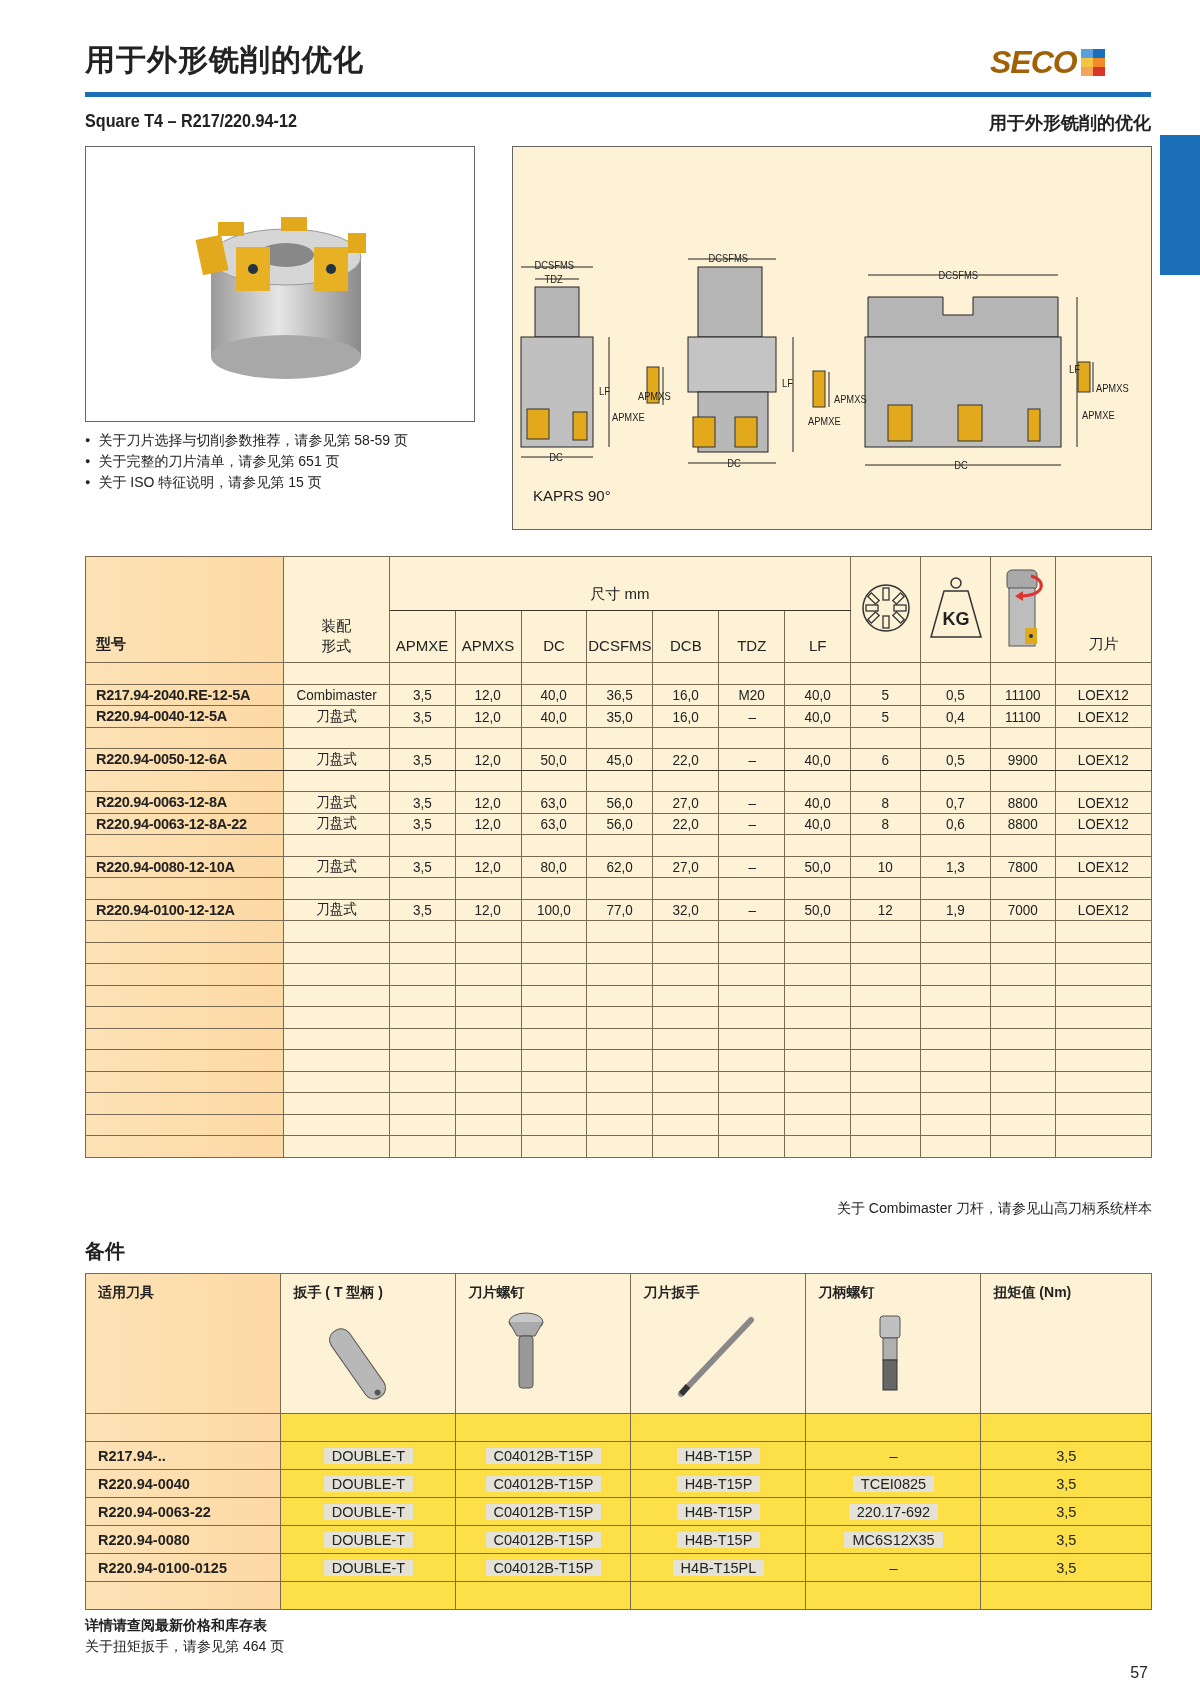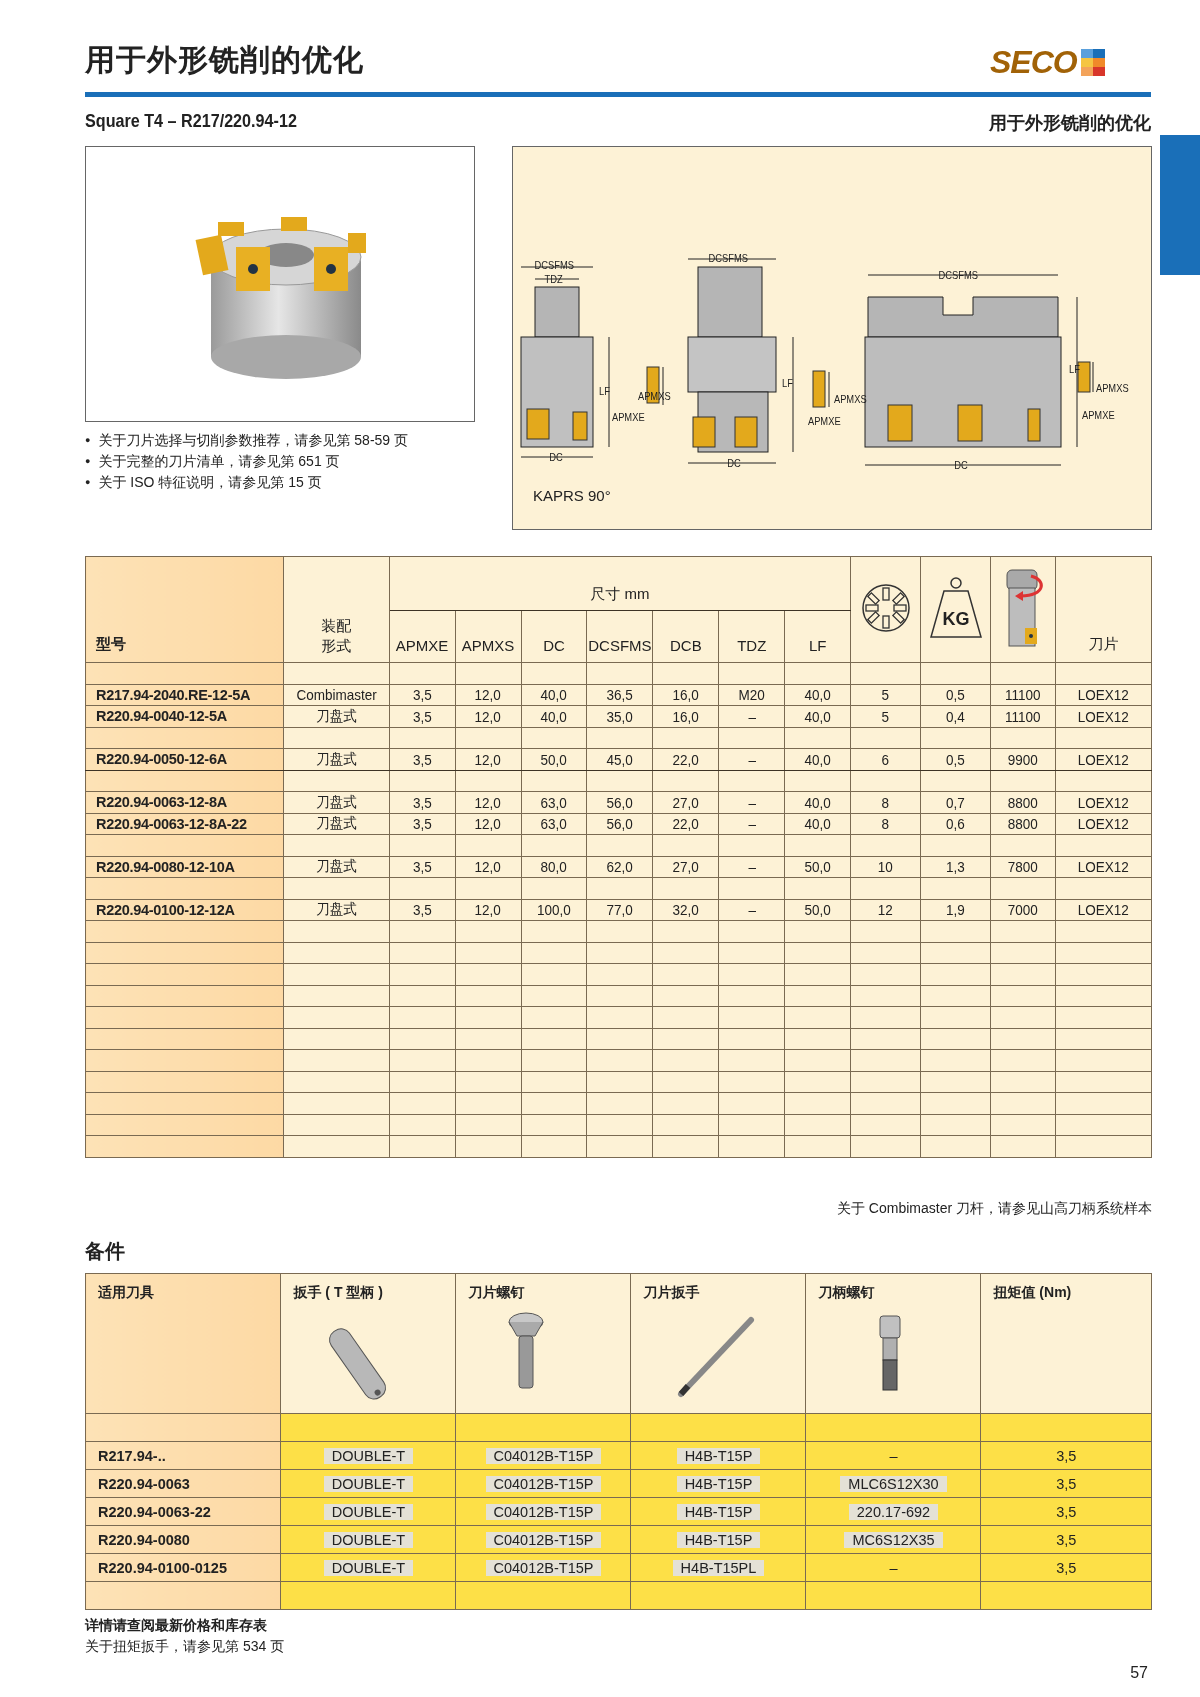--- a/index.html
+++ b/index.html
@@ -632,25 +632,25 @@
       </tr>
       <tr>
         <td class="first">R217.94-..</td>
         <td><span class="hl">DOUBLE-T</span></td>
         <td><span class="hl">C04012B-T15P</span></td>
         <td><span class="hl">H4B-T15P</span></td>
         <td><span>–</span></td>
         <td><span>3,5</span></td>
       </tr>
       <tr>
-        <td class="first">R220.94-0063</td>
+        <td class="first">R220.94-0040</td>
         <td><span class="hl">DOUBLE-T</span></td>
         <td><span class="hl">C04012B-T15P</span></td>
         <td><span class="hl">H4B-T15P</span></td>
-        <td><span class="hl">MLC6S12X30</span></td>
+        <td><span class="hl">TCEI0825</span></td>
         <td><span>3,5</span></td>
       </tr>
       <tr>
         <td class="first">R220.94-0063-22</td>
         <td><span class="hl">DOUBLE-T</span></td>
         <td><span class="hl">C04012B-T15P</span></td>
         <td><span class="hl">H4B-T15P</span></td>
         <td><span class="hl">220.17-692</span></td>
         <td><span>3,5</span></td>
       </tr>
@@ -675,14 +675,14 @@
         <td></td>
         <td></td>
         <td></td>
         <td></td>
         <td></td>
       </tr>
     </tbody>
 </table>
 
 <div class="abs foot1">详情请查阅最新价格和库存表</div>
-<div class="abs foot2">关于扭矩扳手，请参见第 534 页</div>
+<div class="abs foot2">关于扭矩扳手，请参见第 464 页</div>
 <div class="abs pagenum">57</div>
 
 </body></html>

